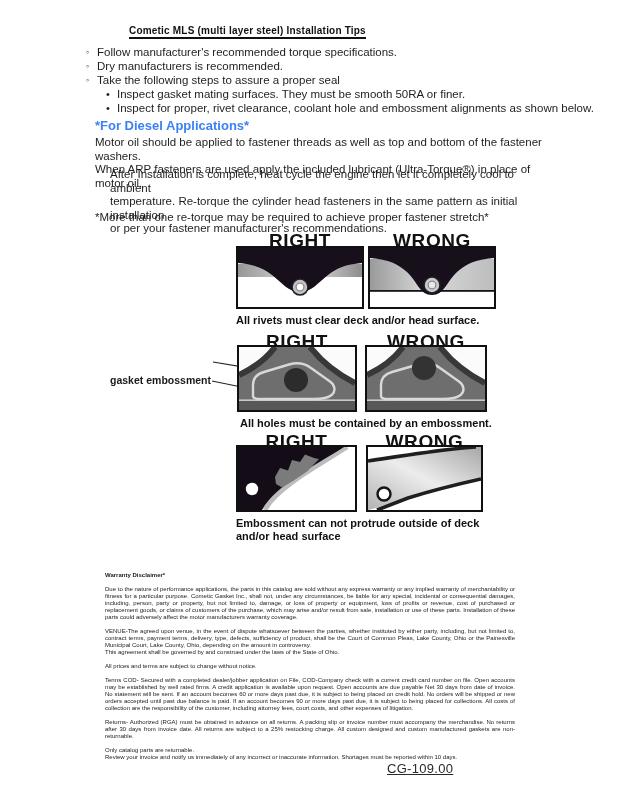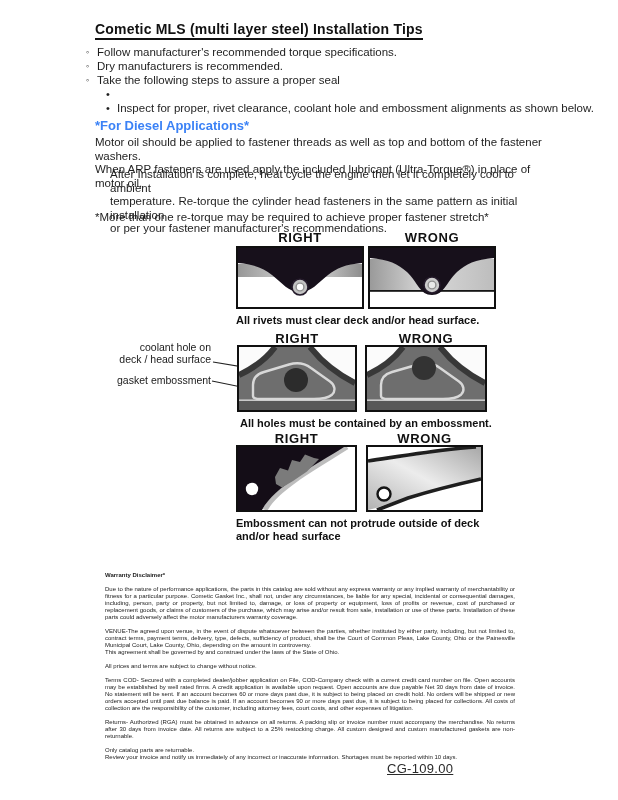--- a/index.html
+++ b/index.html
@@ -2,31 +2,31 @@
 <html><head>
 <meta charset="utf-8">
 <style>
   html,body{margin:0;padding:0;background:#fff;}
   .page{
     position:relative;width:618px;height:800px;background:#ffffff;overflow:hidden;
     font-family:"Liberation Sans",sans-serif;color:#1e1e1e;
   }
   .abs{position:absolute;}
   .doc-title{
-    font-size:14px;font-weight:bold;letter-spacing:.2px;color:#111;
-    border-bottom:2px solid #111;padding-bottom:1px;display:inline-block;
+    font-size:10px;font-weight:bold;letter-spacing:.2px;color:#111;
+    border-bottom:2px solid #111;padding-bottom:1px;display:inline-block;margin-left:34px;
   }
   .bullets{font-size:11.5px;line-height:14px;}
   .b-row{display:flex;}
   .b-glyph{width:11px;flex:0 0 11px;font-size:9px;line-height:14px;text-align:left;color:#1e1e1e;}
   .b-sub{margin-left:20px;}
   .b-sub .b-glyph{font-size:11px;}
   .sec-head{font-size:13px;font-weight:bold;color:#3b82f6;}
   .para{font-size:11.5px;line-height:13.5px;white-space:pre-line;width:448px;}
-  .dg-head{font-size:13px;font-weight:bold;text-align:center;letter-spacing:.6px;color:#111;}
+  .dg-head{font-size:19px;font-weight:bold;text-align:center;letter-spacing:.6px;color:#111;}
   .panel{box-sizing:border-box;border:2px solid #101010;background:#fff;}
   .panel svg{display:block;width:100%;height:100%;}
   .caption{font-size:11px;font-weight:bold;color:#111;white-space:pre-line;line-height:13px;}
   .dg-label{font-size:10.5px;line-height:11.5px;text-align:right;white-space:pre-line;color:#1a1a1a;}
   .legal{width:410px;font-size:6px;line-height:7px;color:#222;text-align:justify;}
   .legal .lp{margin:0 0 7px 0;white-space:pre-line;}
   .legal .lh{font-weight:bold;margin:0 0 7px 0;}
   .footer-code{font-size:13px;color:#2a2a2a;letter-spacing:.3px;}
 </style>
 </head>
@@ -46,20 +46,21 @@
     <div class="b-row">
       <span class="b-glyph">◦</span>
       <span>Dry manufacturers is recommended.</span>
     </div>
     <div class="b-row">
       <span class="b-glyph">◦</span>
       <span>Take the following steps to assure a proper seal</span>
     </div>
     <div class="b-row b-sub">
       <span class="b-glyph">•</span>
+      <span>Inspect gasket mating surfaces.  They must be smooth 50RA or finer.</span>
     </div>
     <div class="b-row b-sub">
       <span class="b-glyph">•</span>
       <span>Inspect for proper, rivet clearance, coolant hole and embossment alignments as shown below.</span>
     </div>
   </div>
 
   <div class="abs sec-head" style="left:95px;top:118px;">*For Diesel Applications*</div>
   <div class="abs para" style="left:95px;top:136px;">Motor oil should be applied to fastener threads as well as top and bottom of the fastener washers.
 When ARP fasteners are used apply the included lubricant (Ultra-Torque®) in place of motor oil.</div>
@@ -107,23 +108,21 @@
       <circle cx="62" cy="37" r="8" fill="#cdcdcd" stroke="#241a2a" stroke-width="1.6"></circle>
       <circle cx="62" cy="37" r="3.9" fill="#e9e9e9" stroke="#8f8f8f" stroke-width="1.4"></circle>
     </svg>
   </div>
 
   <div class="abs caption" style="left:236px;top:314px;">All rivets must clear deck and/or head surface.</div>
 
   <div class="abs dg-head" style="left:237px;top:331px;width:120px;">RIGHT</div>
   <div class="abs dg-head" style="left:365px;top:331px;width:122px;">WRONG</div>
 
-  <div class="abs dg-label" style="left:95px;top:342px;width:116px;">coolant hole on
-deck / head surface</div>
-  <div class="abs dg-label" style="left:95px;top:375px;width:116px;">gasket embossment</div>
+  <div class="abs dg-label" style="left:95px;top:375px;width:116px;font-weight:bold;">gasket embossment</div>
 
   <svg class="abs" style="left:0;top:330px;" width="618" height="110">
     <line x1="213" y1="32" x2="297" y2="46" stroke="#222" stroke-width="1.1"></line>
     <line x1="212" y1="51" x2="266" y2="62" stroke="#222" stroke-width="1.1"></line>
   </svg>
 
   <div class="abs panel" style="left:237px;top:345px;width:120px;height:67px;">
     <svg viewBox="0 0 116 63" preserveAspectRatio="none">
       <rect x="0" y="0" width="116" height="63" fill="#6e6e6e"></rect>
       <path d="M0,0 H34 C26,11 15,20 0,26 Z" fill="#fbfbfb"></path>

